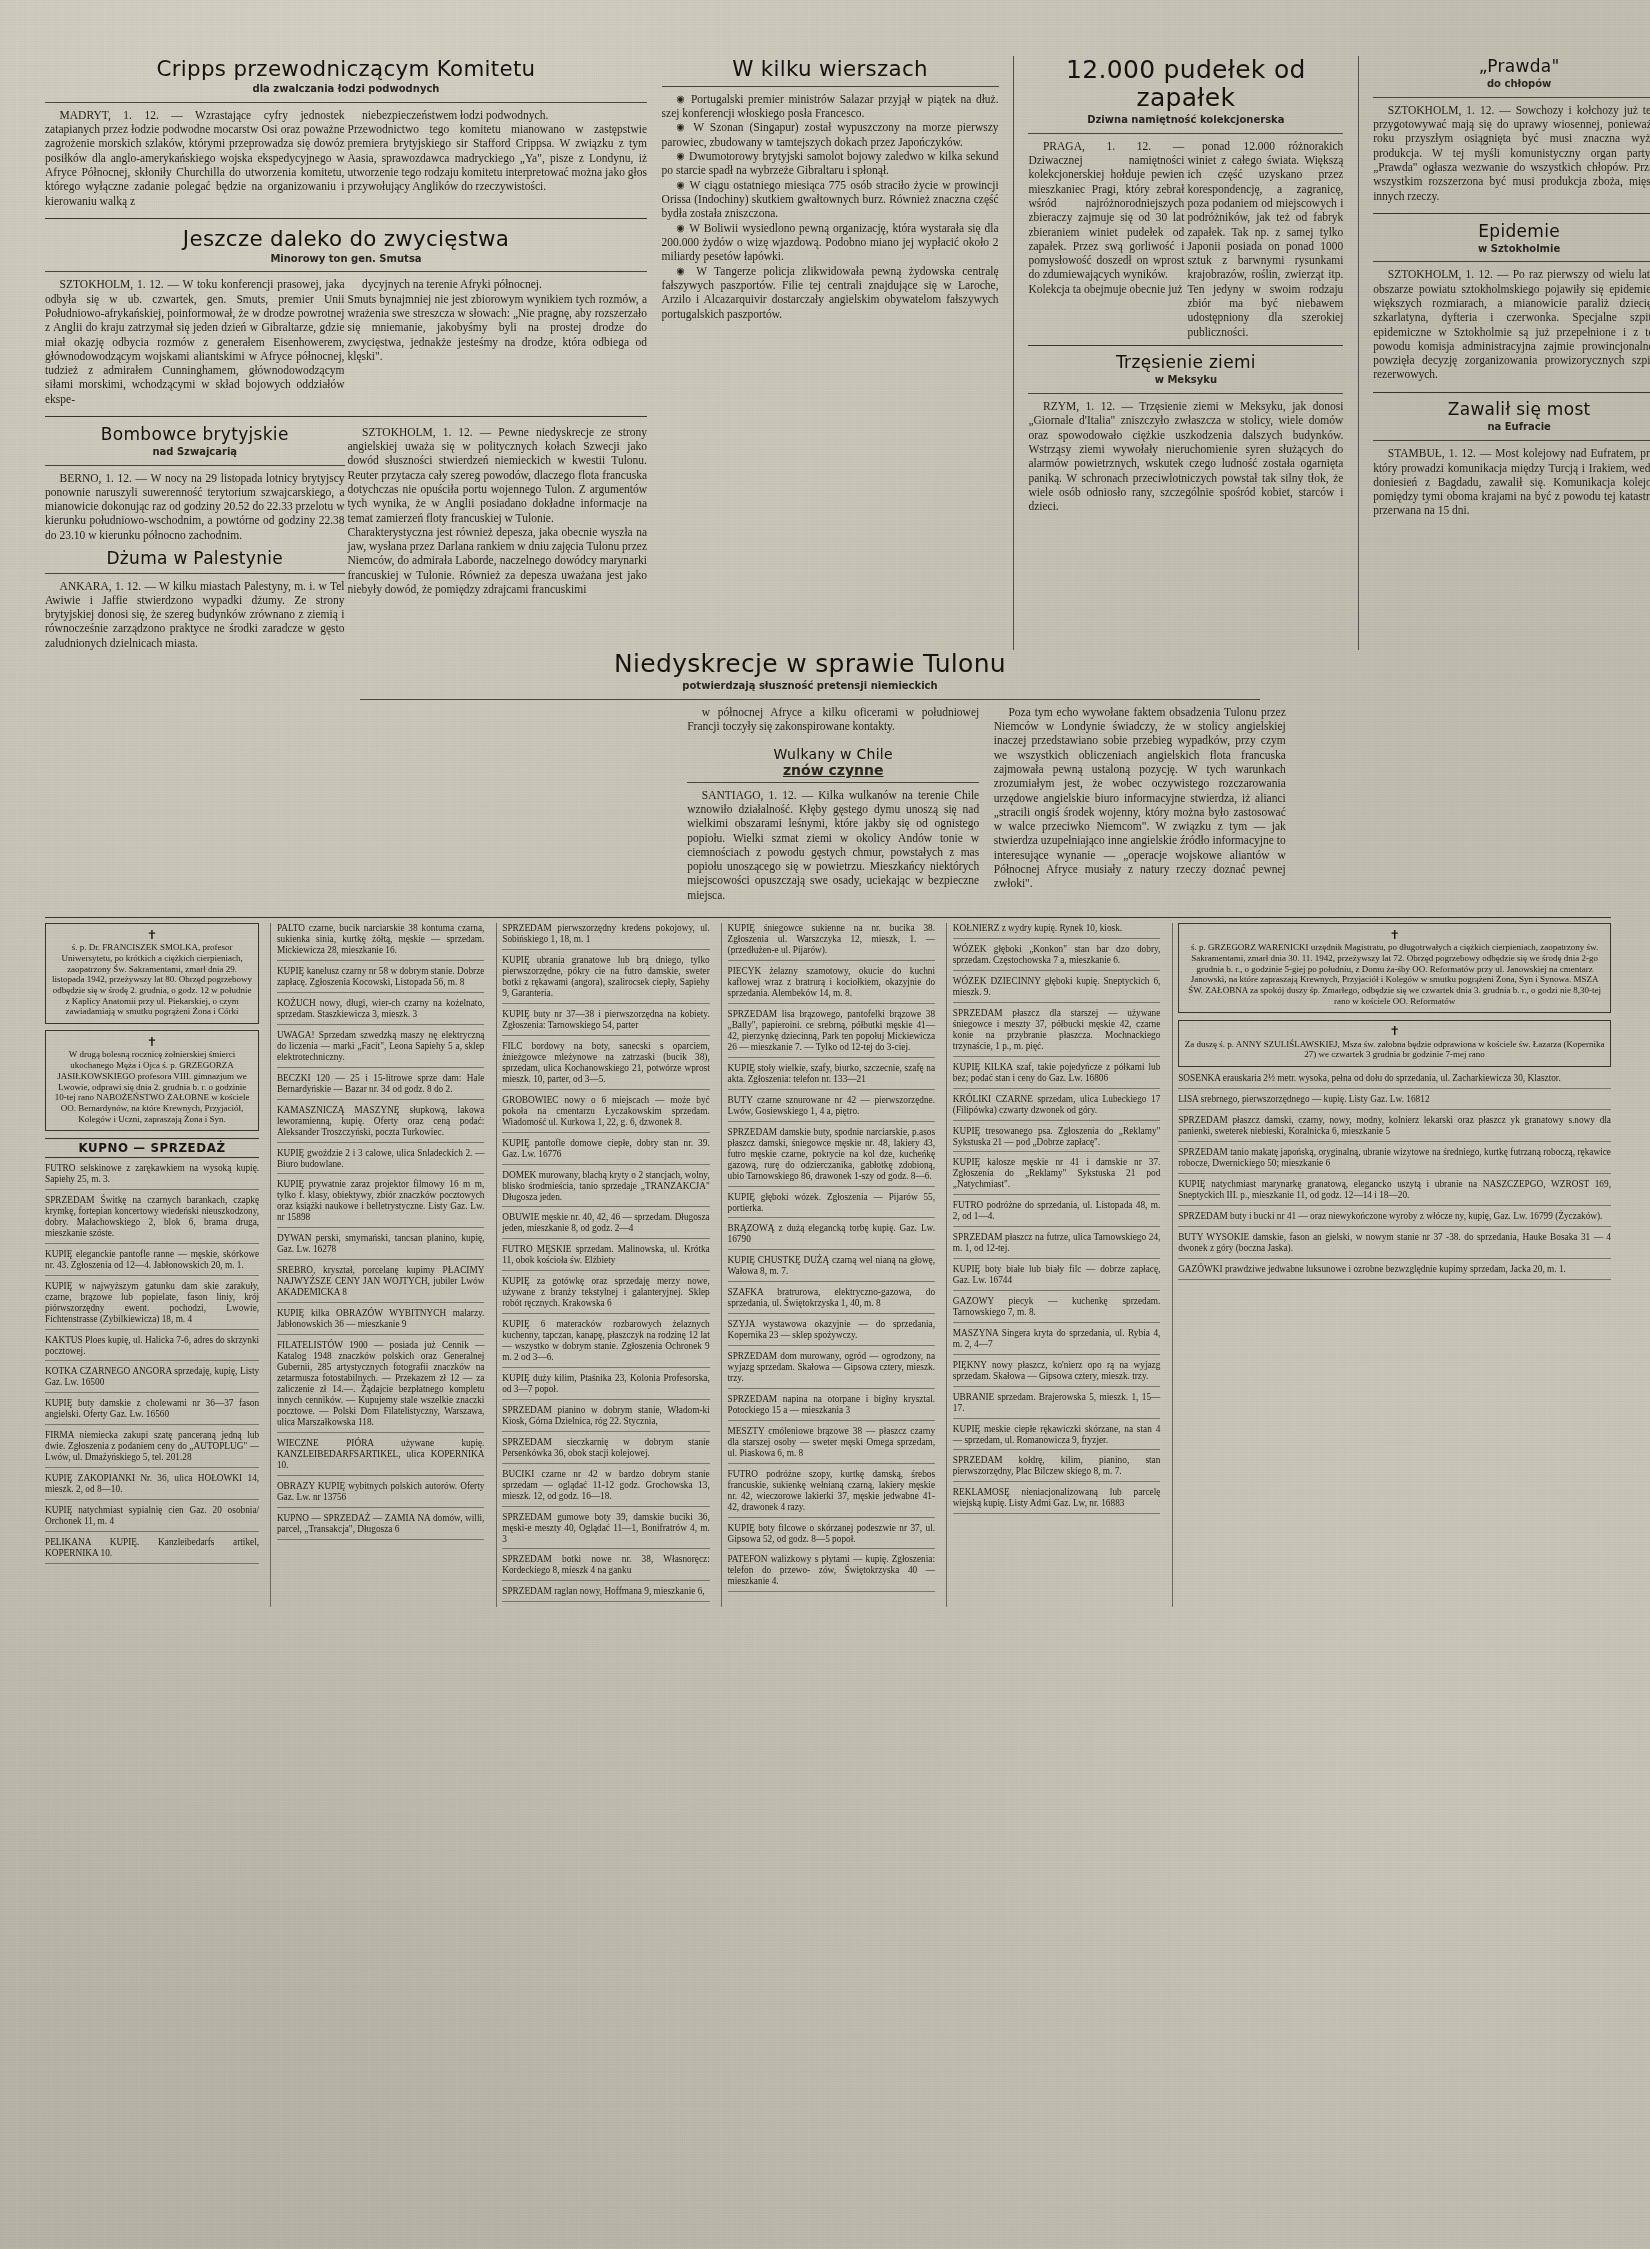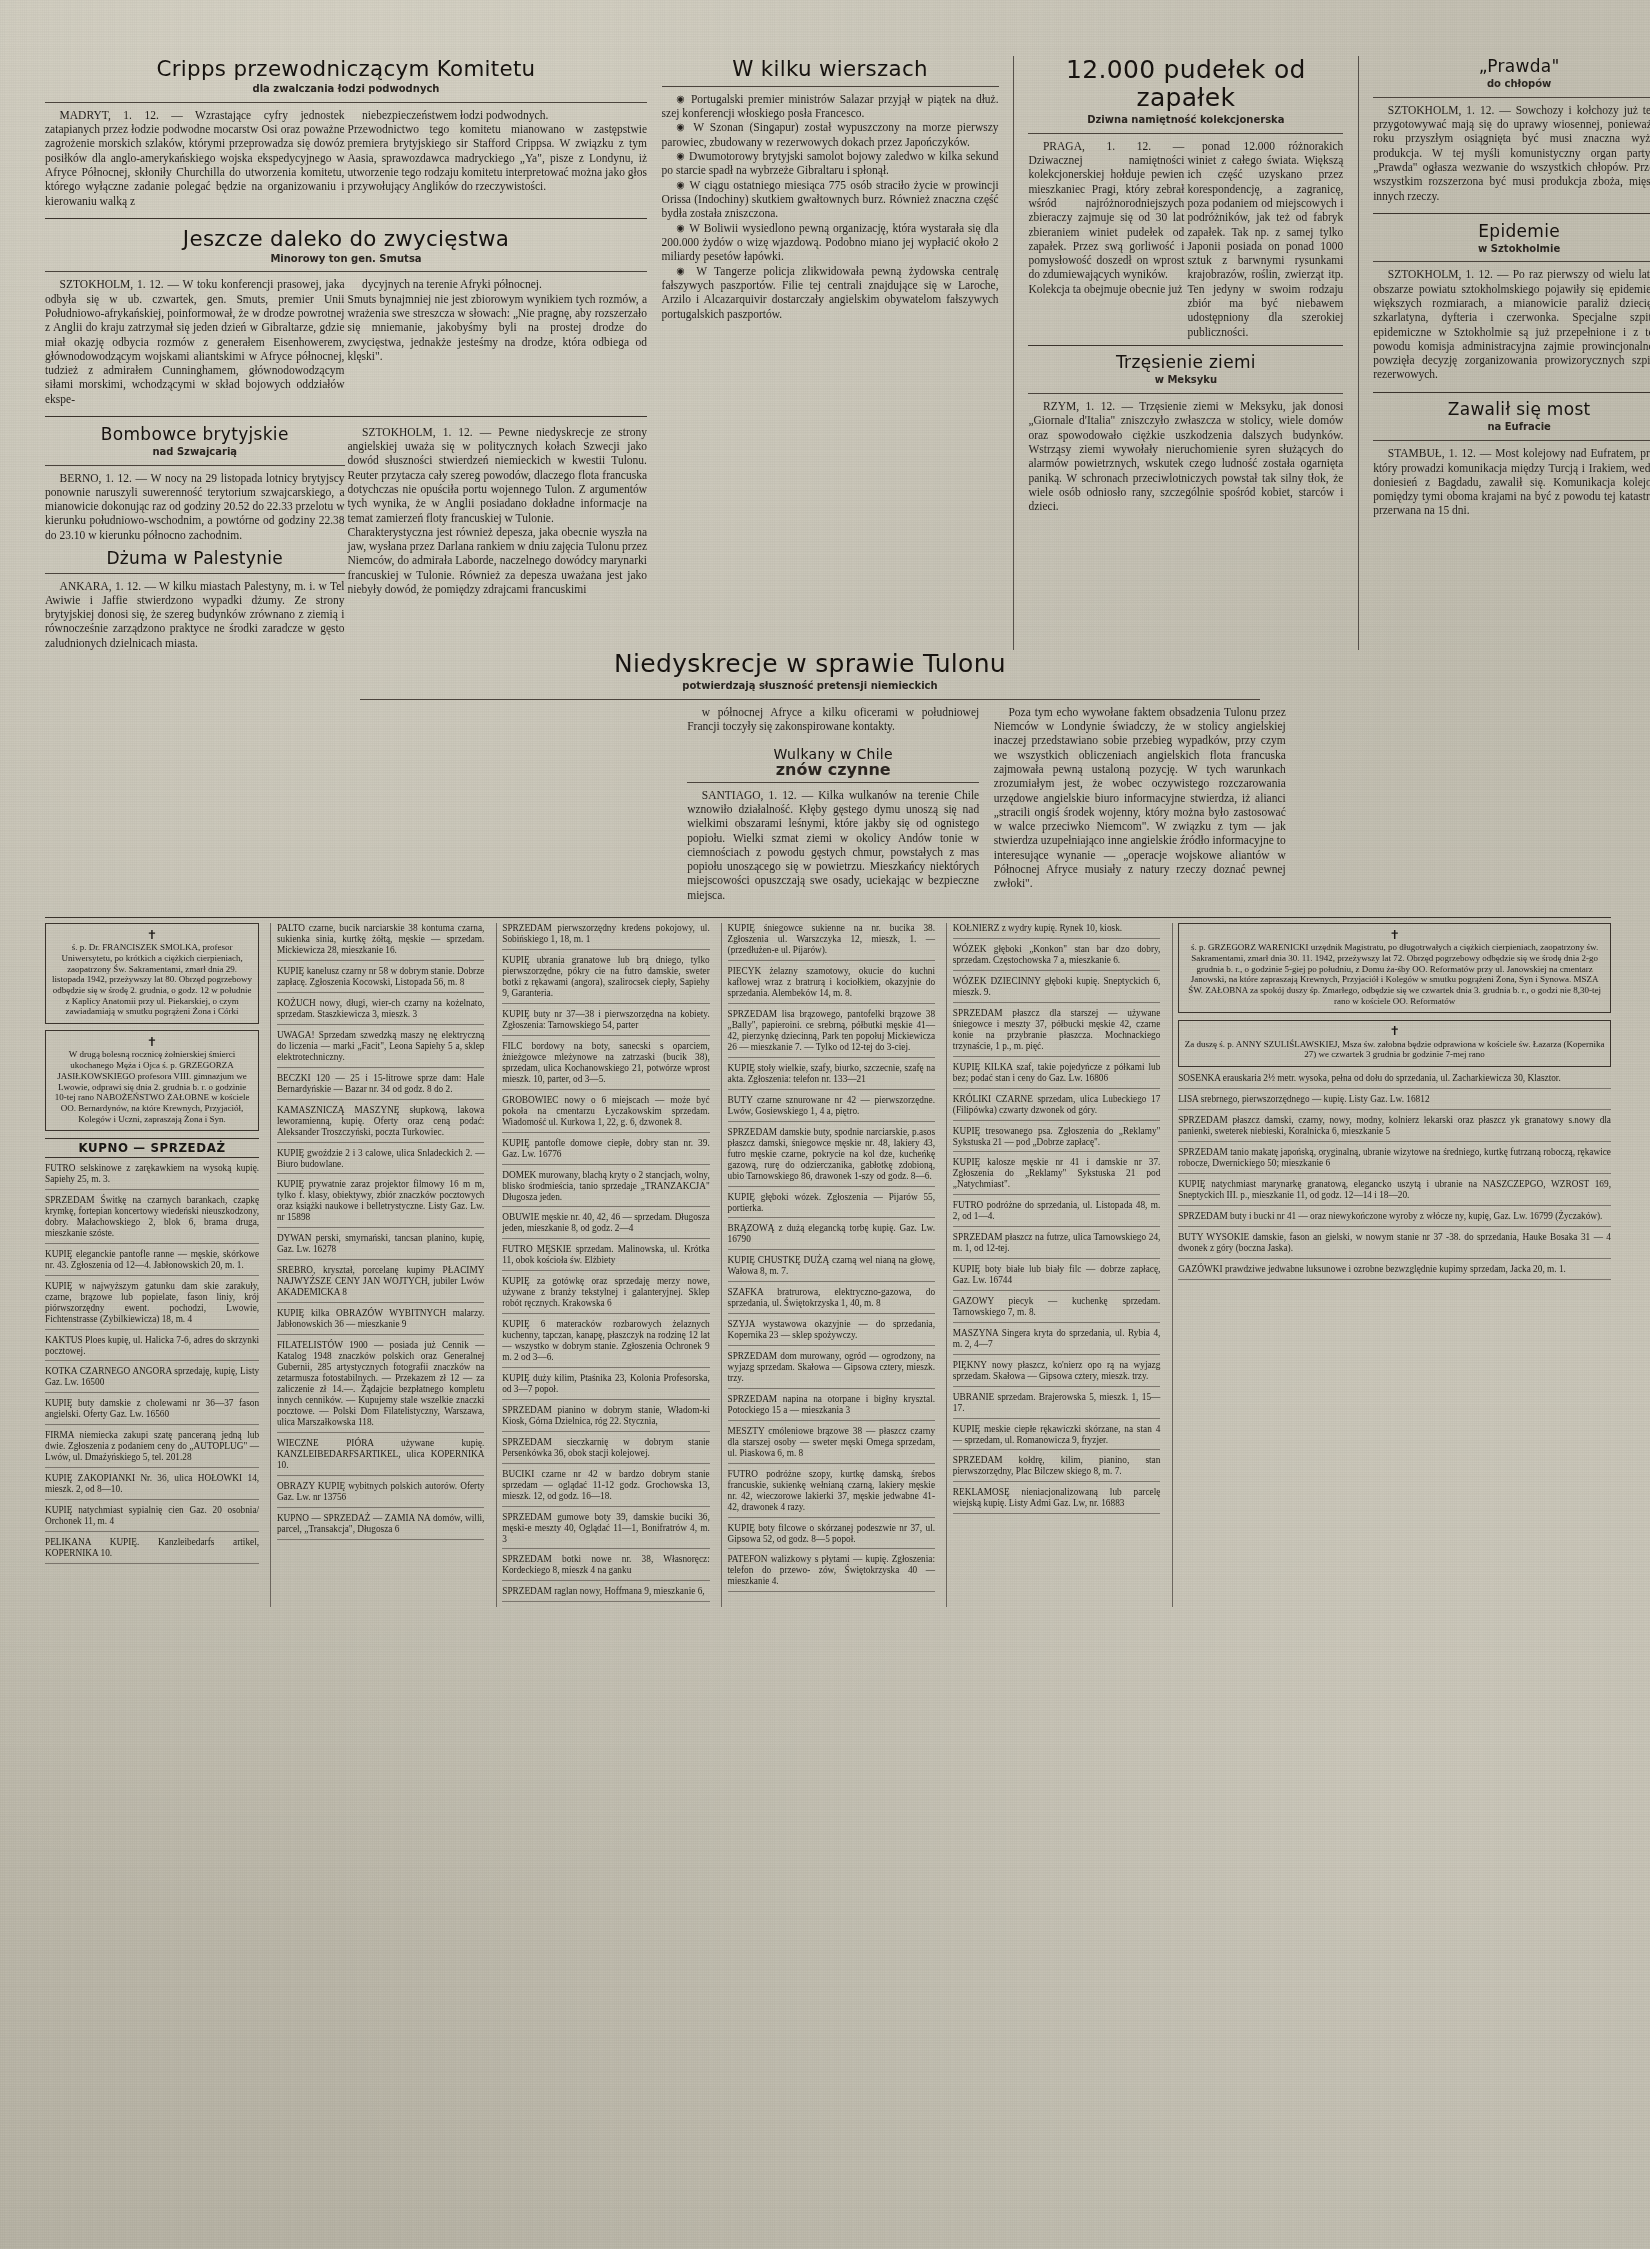--- a/index.html
+++ b/index.html
@@ -57,24 +57,25 @@
     font-family:"DejaVu Sans", sans-serif;
     font-weight:bold;
     font-size:10px;
     line-height:16.3px;
     text-align:center;
     color:#2a2520;
   }
   .sub-s{
     font-family:"DejaVu Sans", sans-serif;
     font-weight:bold;
-    font-size:16px;
+    font-size:14px;
     line-height:14px;
     text-align:center;
     color:#2a2520;
+    text-decoration:underline;
   }
   .rule{border-top:1.1px solid #3a332c;margin:5.6px 0 6.7px 0;}
   .rule-thin{border-top:0.6px solid #4a433c;margin:4.5px 0 5px 0;}
 
   .bullet{font-size:9.6px;vertical-align:1.1px;}
 
   
   .top-grid{
     display:grid;
     grid-template-columns: 602px 337px 0.6px 315px 0.6px 292px;
@@ -194,21 +195,21 @@
             </div>
           </div>
         </div>
       </div>
 
       <div>
         <h1 class="hl hl-l">W kilku wierszach</h1>
         <div class="rule-thin"></div>
         <div class="col-text">
           <p><span class="bullet">◉</span> <span>Portugalski premier ministrów Salazar przyjął w piątek na dłuż. szej konferencji włoskiego posła Francesco.</span></p>
-          <p><span class="bullet">◉</span> <span>W Szonan (Singapur) został wypuszczony na morze pierwszy parowiec, zbudowany w rezerwowych dokach przez Japończyków.</span></p>
+          <p><span class="bullet">◉</span> <span>W Szonan (Singapur) został wypuszczony na morze pierwszy parowiec, zbudowany w tamtejszych dokach przez Japończyków.</span></p>
           <p><span class="bullet">◉</span> <span>Dwumotorowy brytyjski samolot bojowy zaledwo w kilka sekund po starcie spadł na wybrzeże Gibraltaru i spłonął.</span></p>
           <p><span class="bullet">◉</span> <span>W ciągu ostatniego miesiąca 775 osób straciło życie w prowincji Orissa (Indochiny) skutkiem gwałtownych burz. Również znaczna część bydła została zniszczona.</span></p>
           <p><span class="bullet">◉</span> <span>W Boliwii wysiedlono pewną organizację, która wystarała się dla 200.000 żydów o wizę wjazdową. Podobno miano jej wypłacić około 2 miliardy pesetów łapówki.</span></p>
           <p><span class="bullet">◉</span> <span>W Tangerze policja zlikwidowała pewną żydowska centralę fałszywych paszportów. Filie tej centrali znajdujące się w Laroche, Arzilo i Alcazarquivir dostarczały angielskim obywatelom fałszywych portugalskich paszportów.</span></p>
         </div>
       </div>
 
       <div class="vrule"></div>
 
       <div>

